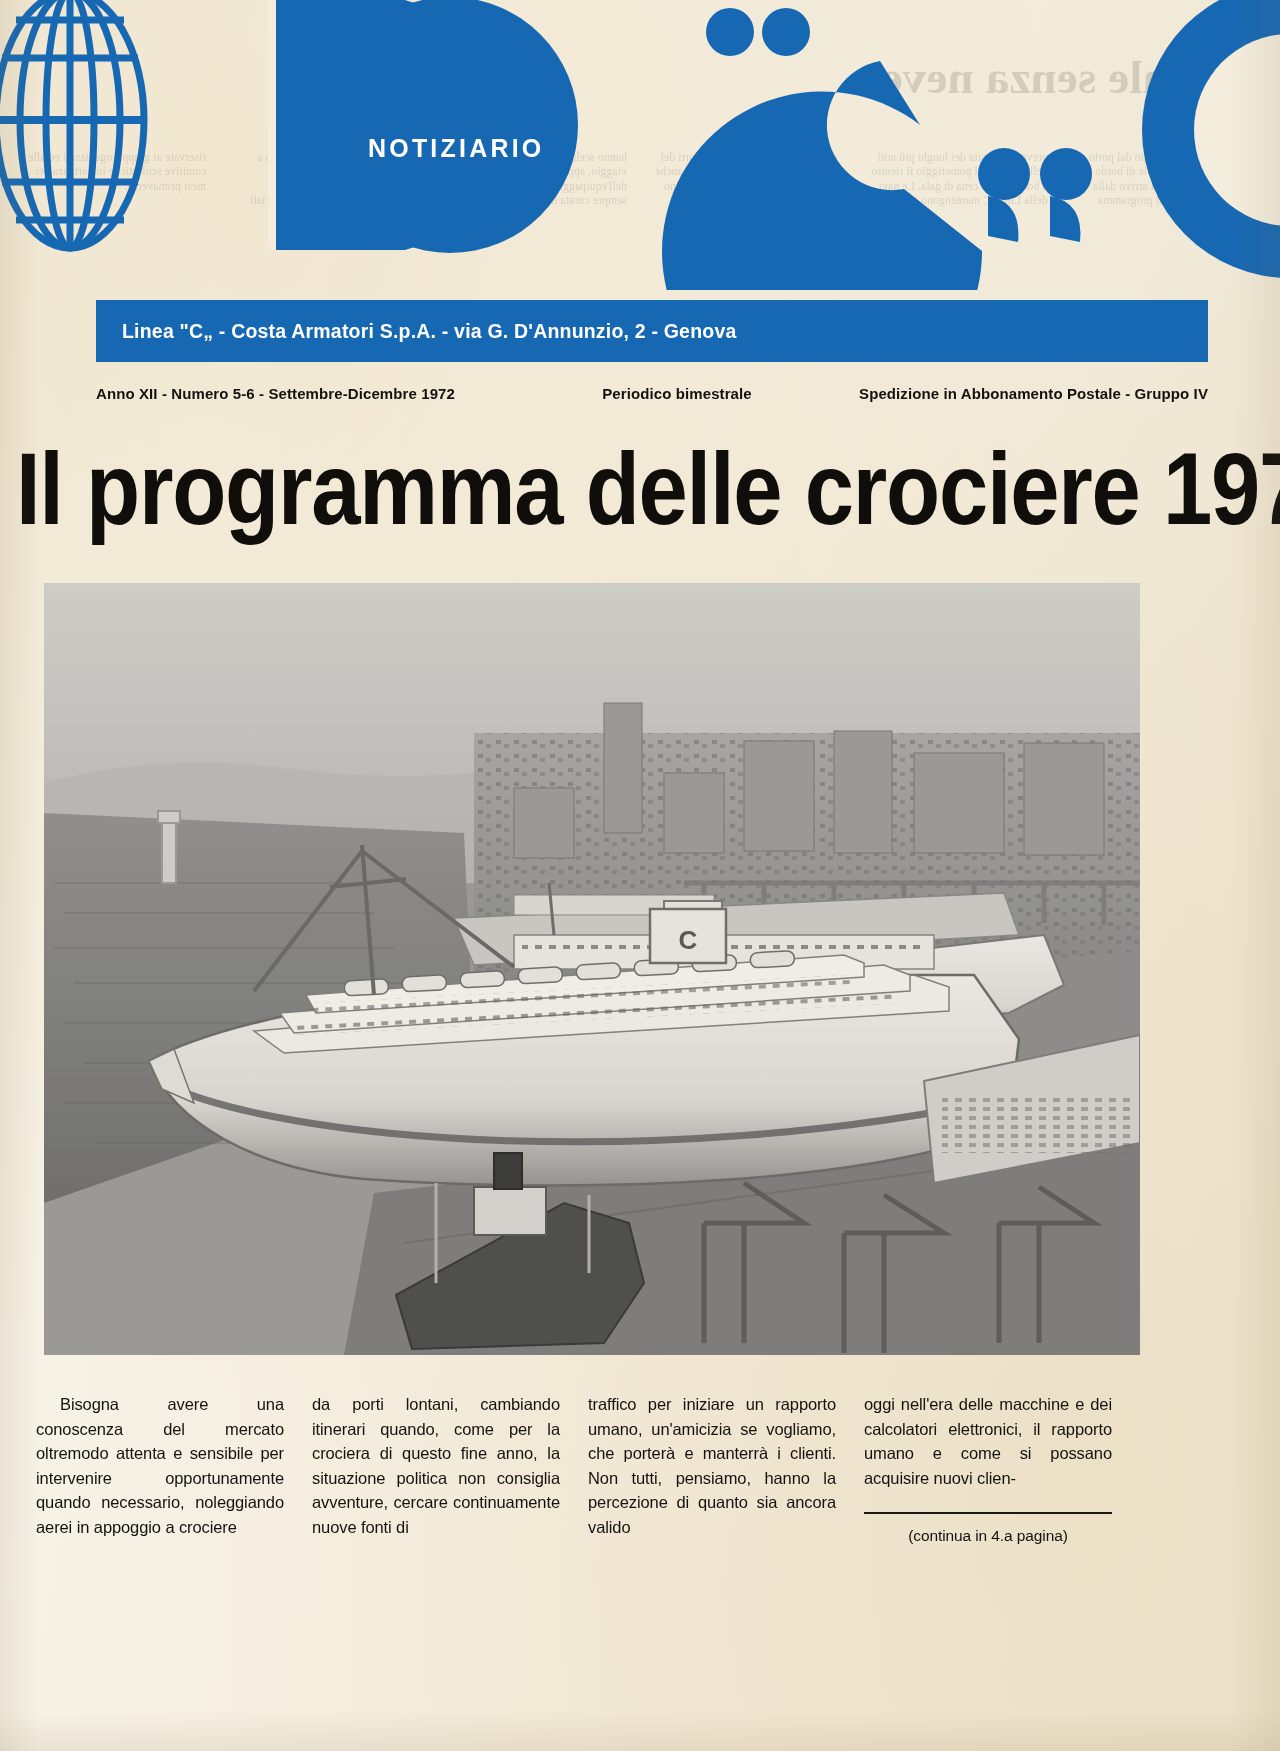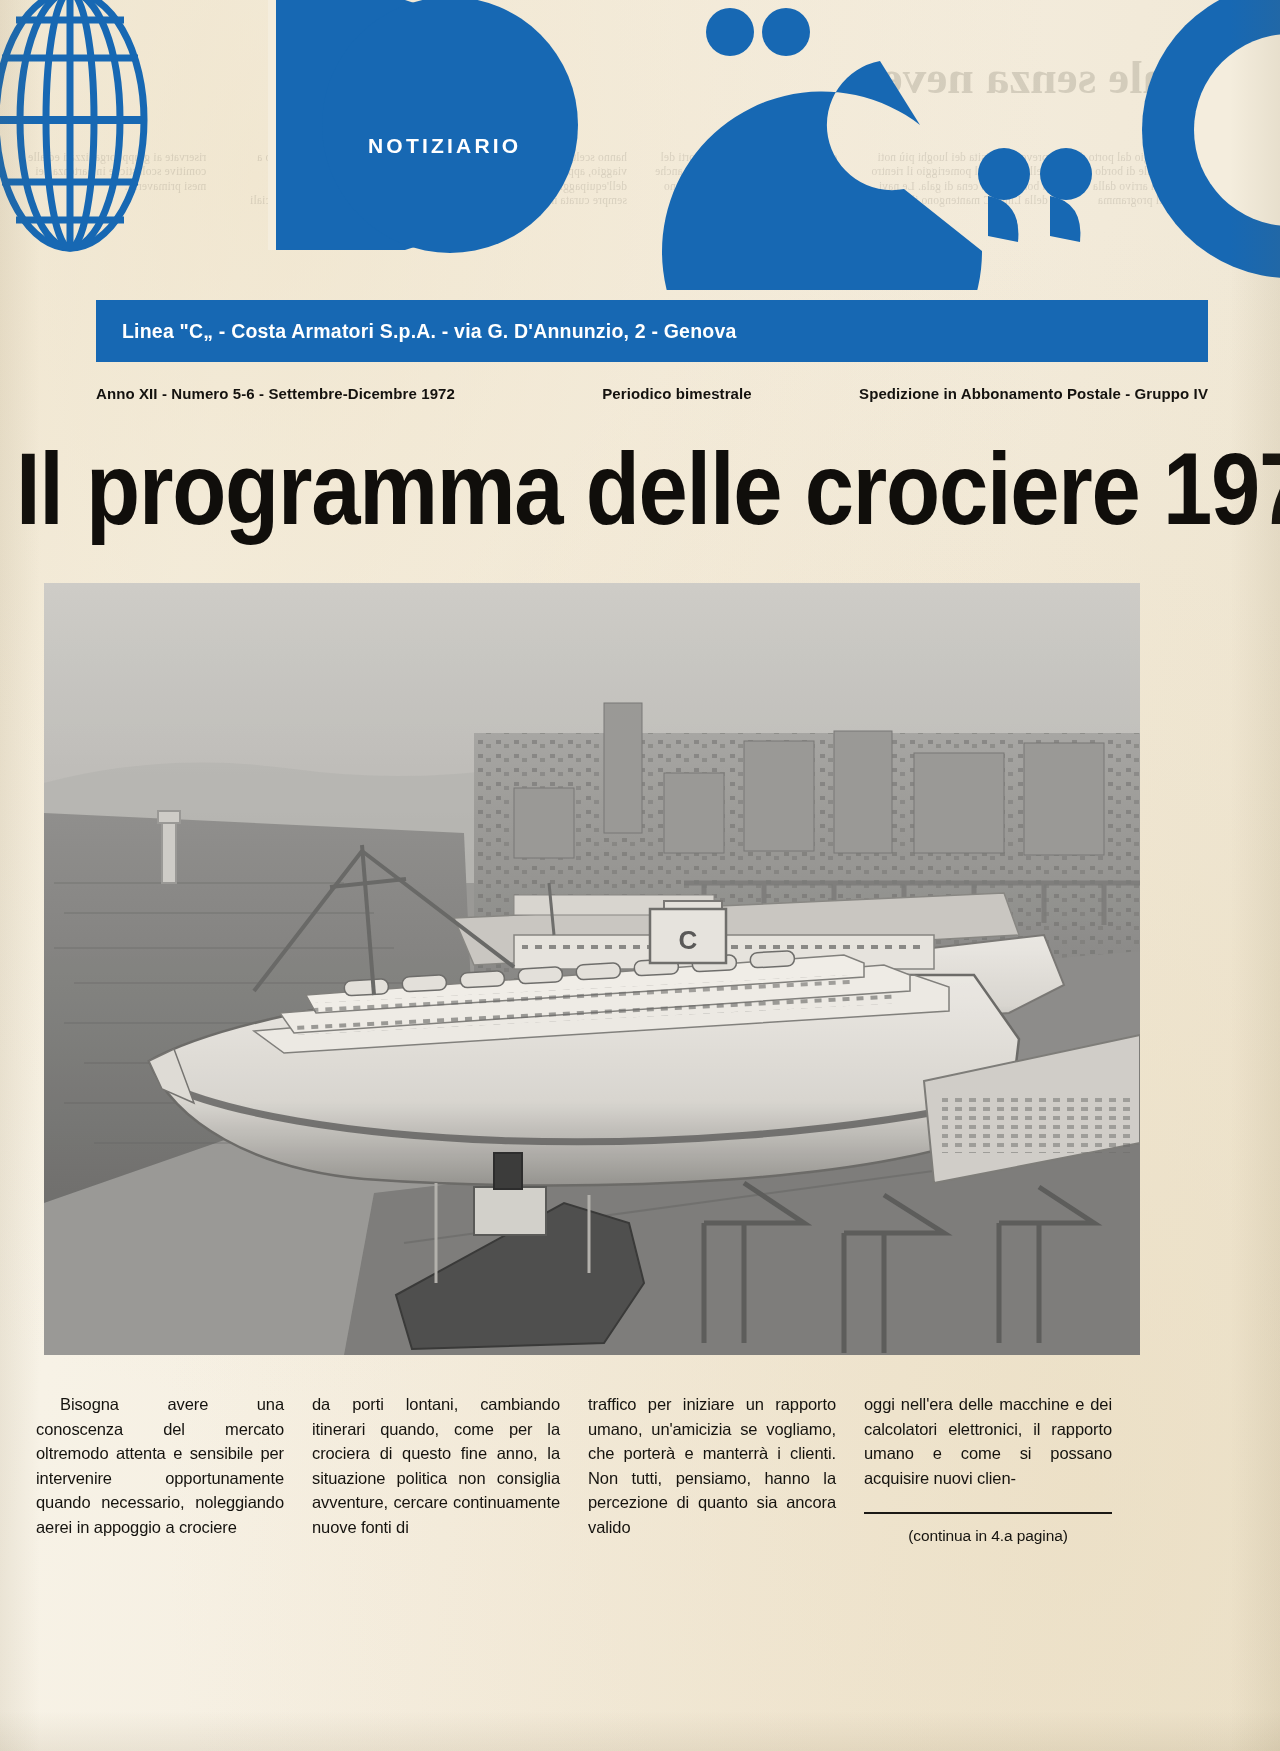--- a/index.html
+++ b/index.html
@@ -89,21 +89,21 @@
     top: -40px;
     left: 150px;
     height: 330px;
     width: 1140px;
   }
   .notiziario {
     position: absolute;
     left: 368px;
     top: 134px;
     color: #ffffff;
-    font-size: 21px;
+    font-size: 25px;
     font-weight: bold;
     letter-spacing: 3.2px;
     font-family: "Liberation Sans", sans-serif;
     z-index: 5;
   }
 
   
   .addressbar {
     position: absolute;
     left: 96px;

